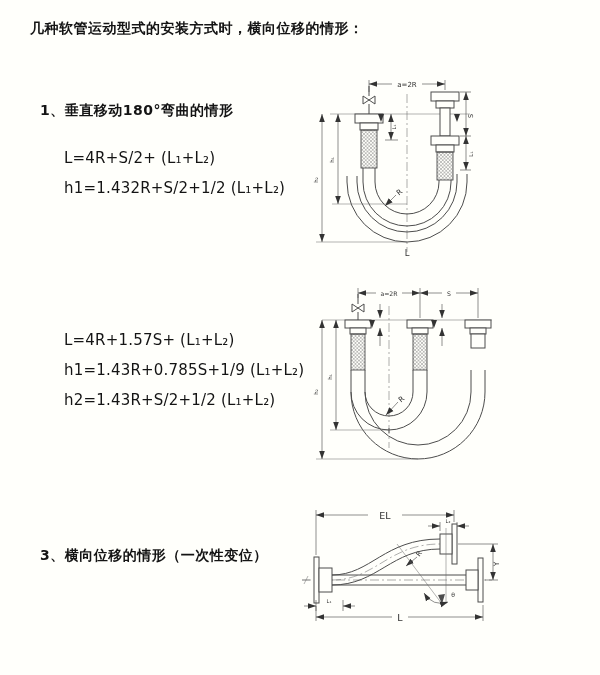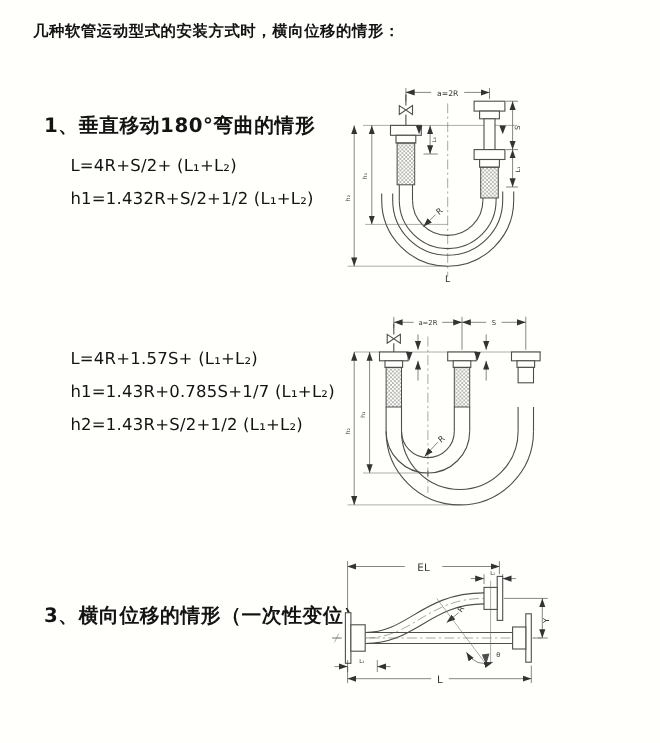--- a/index.html
+++ b/index.html
@@ -7,22 +7,22 @@
     width:600px;height:675px;position:relative;overflow:hidden;
     background:#fffffb;
     font-family:"DejaVu Sans","Liberation Sans",sans-serif;
     color:#141414;
   }
   .page-title{
     position:absolute;left:30px;top:20px;
     font-size:14px;font-weight:700;letter-spacing:.5px;white-space:nowrap;
   }
   .sec{position:absolute;left:40px;}
-  .sec-heading{font-size:18px;font-weight:700;letter-spacing:.5px;margin:0;white-space:nowrap;}
-  .formulas{margin:9px 0 0 24px;}
+  .sec-heading{font-size:14px;font-weight:700;letter-spacing:.5px;margin:0;white-space:nowrap;}
+  .formulas{margin:23px 0 0 24px;}
   .formula{font-size:15px;line-height:30px;white-space:nowrap;letter-spacing:.2px;}
   #sec1{top:102px;}
   #sec2{top:302px;}
   #sec3{top:547px;}
   .diag{position:absolute;}
   #diag1{left:308px;top:64px;}
   #diag2{left:310px;top:280px;}
   #diag3{left:296px;top:500px;}
   svg{display:block;}
   svg text{fill:#333;font-family:"DejaVu Sans","Liberation Sans",sans-serif;}
@@ -41,21 +41,21 @@
   <p class="sec-heading">1、垂直移动180°弯曲的情形</p>
   <div class="formulas">
     <div class="formula">L=4R+S/2+ (L₁+L₂)</div>
     <div class="formula">h1=1.432R+S/2+1/2 (L₁+L₂)</div>
   </div>
 </div>
 
 <div class="sec" id="sec2">
   <div class="formulas">
     <div class="formula">L=4R+1.57S+ (L₁+L₂)</div>
-    <div class="formula">h1=1.43R+0.785S+1/7 (L₁+L₂)</div>
+    <div class="formula">h1=1.43R+0.785S+1/9 (L₁+L₂)</div>
     <div class="formula">h2=1.43R+S/2+1/2 (L₁+L₂)</div>
   </div>
 </div>
 
 <div class="sec" id="sec3">
   <p class="sec-heading">3、横向位移的情形（一次性变位）</p>
   <div class="formulas">
   </div>
 </div>
 

